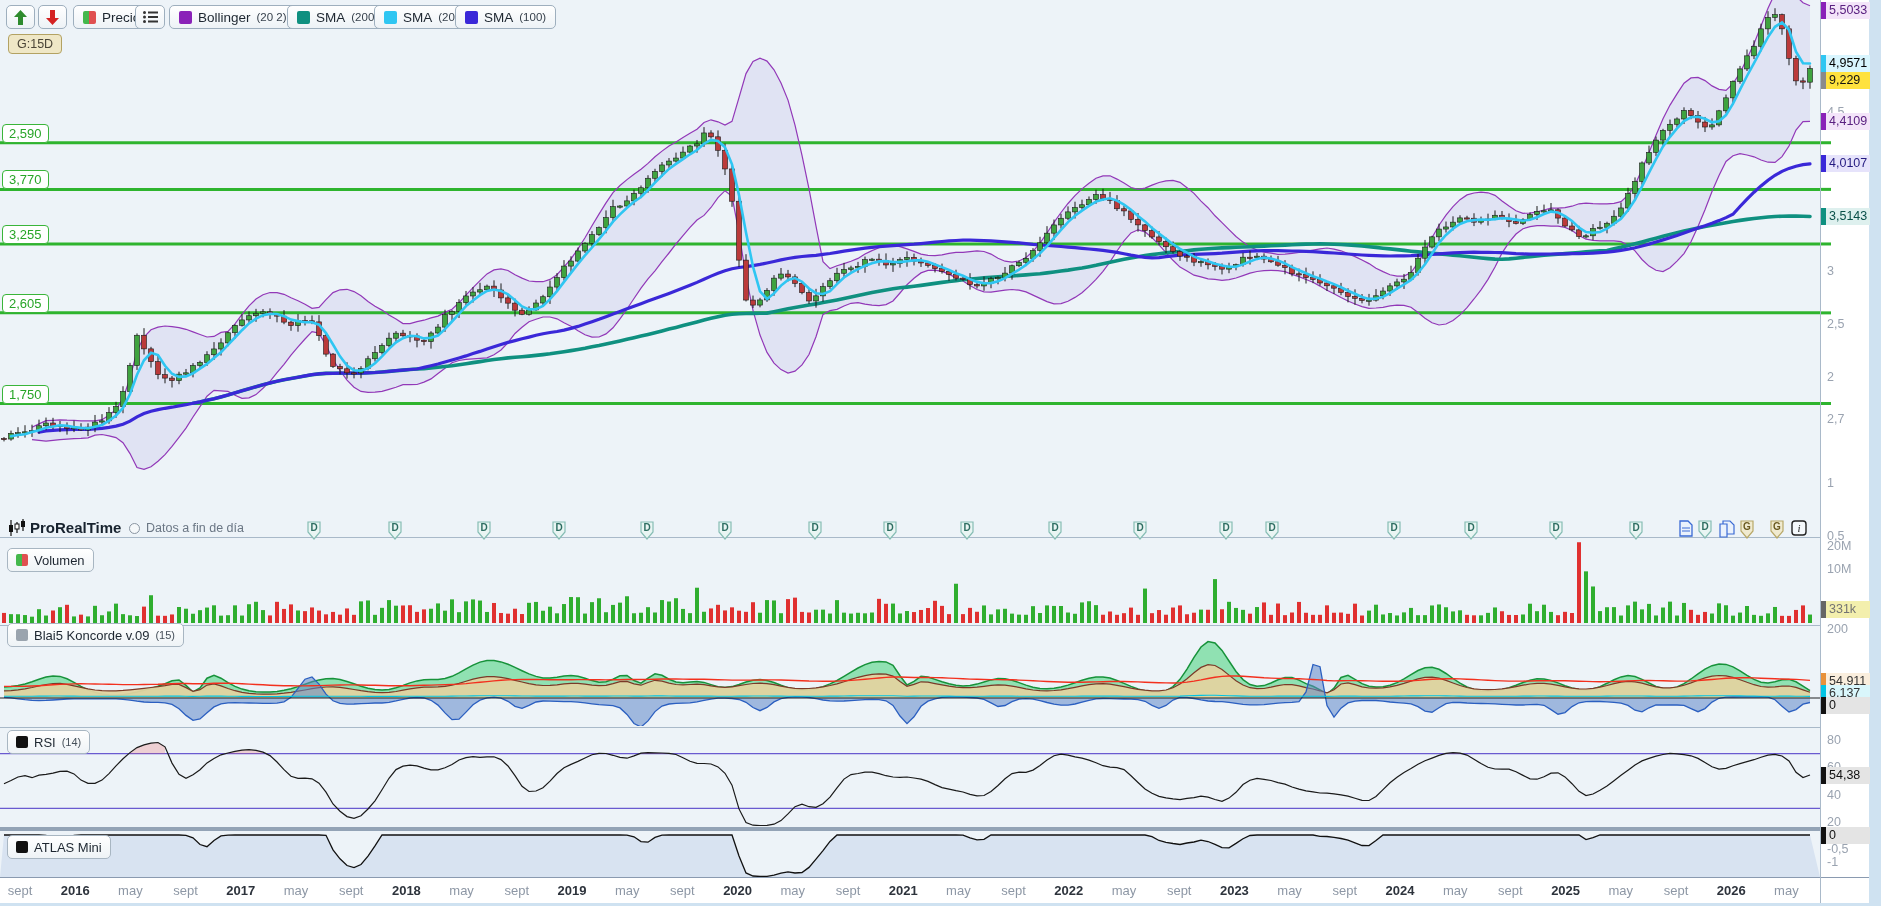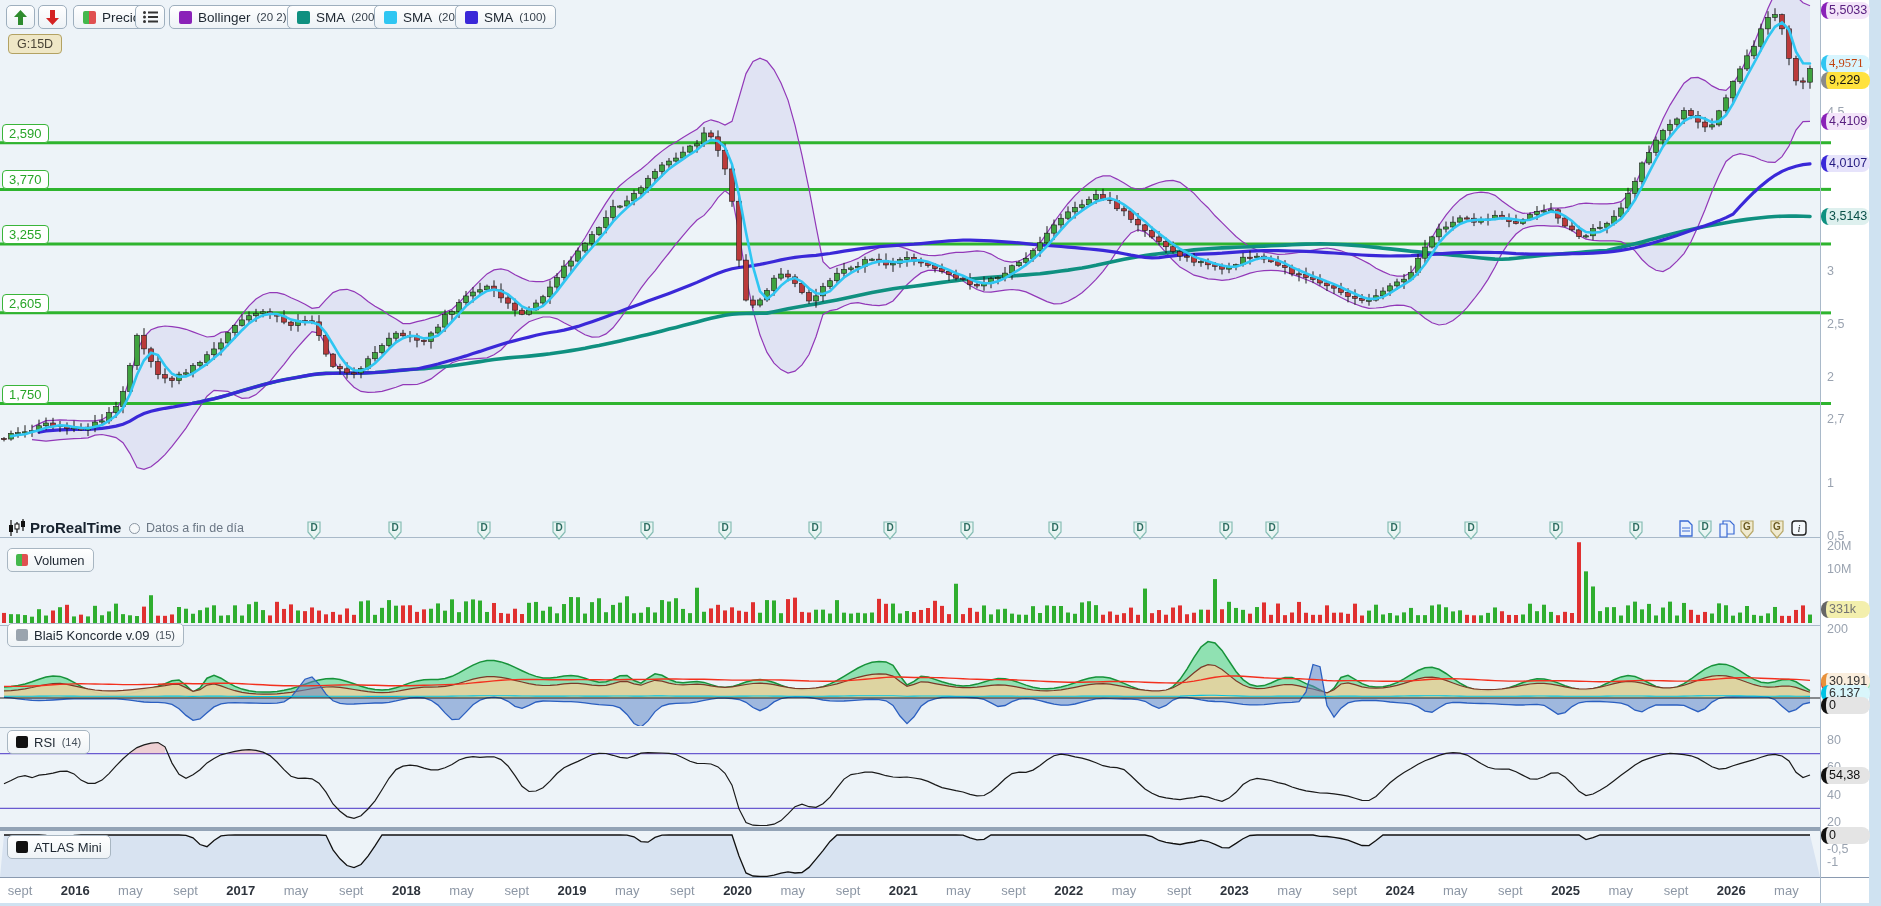--- a/index.html
+++ b/index.html
@@ -11,21 +11,21 @@
       padding:0 9px;background:linear-gradient(#ffffff,#edf2f6);border:1px solid #9eafbe;
       border-radius:5px;font-size:13.5px;color:#1d2630;box-sizing:border-box;cursor:pointer;}
   .tb-btn .param{font-size:11.5px;color:#38424d;}
   .chip{width:13px;height:13px;border-radius:2px;display:inline-block;}
   .badge-g15{position:absolute;left:8px;top:34px;padding:2px 8px;background:#efe7c6;
       border:1px solid #b3a263;border-radius:4px;font-size:12.5px;color:#4a4436;}
   .lvl-label{position:absolute;left:2px;height:15px;line-height:15px;padding:1px 6px;
       background:#ffffff;border:1.5px solid #3ab53a;border-radius:4px;color:#27a527;
       font-size:13px;}
   .plabel{position:absolute;left:1821px;width:41px;height:15px;line-height:15px;
-      font-size:12.5px;padding:1px 0 1px 3px;border-left:5px solid #000;border-radius:8px;
+      font-size:12.5px;padding:1px 0 1px 3px;border-left:5px solid #000;border-radius:0;
       white-space:nowrap;}
   .rtick{position:absolute;left:1827px;height:14px;line-height:14px;color:#9aa3b0;font-size:12.5px;}
   .tl{position:absolute;top:883px;transform:translateX(-50%);font-size:13px;color:#8d97a5;}
   .tl.year{color:#2d333c;font-weight:bold;}
   .prt-name{position:absolute;left:30px;top:519px;font-size:15px;font-weight:bold;color:#17222e;}
   .prt-data{position:absolute;left:146px;top:521px;font-size:12.5px;color:#6a7684;}
   .radio{position:absolute;left:129px;top:523px;width:9px;height:9px;border:1.5px solid #8a95a2;
       border-radius:50%;background:#f5f8fa;}
   .panel-btn{position:absolute;height:22px;display:flex;align-items:center;gap:6px;padding:0 8px;
       background:linear-gradient(#ffffff,#eef3f6);border:1px solid #a8b6c2;border-radius:5px;
@@ -1006,31 +1006,31 @@
       </div>
     <div id="axis-labels">
         <div class="rtick" style="top:105px;">4,5</div>
         <div class="rtick" style="top:264px;">3</div>
         <div class="rtick" style="top:317px;">2,5</div>
         <div class="rtick" style="top:370px;">2</div>
         <div class="rtick" style="top:412.4px;">2,7</div>
         <div class="rtick" style="top:476px;">1</div>
         <div class="rtick" style="top:529px;">0,5</div>
         <div class="plabel" style="top:1.5px;background:#f3e4f9;border-left-color:#8a22b8;color:#5a2080;">5,5033</div>
-        <div class="plabel" style="top:55.04740000000004px;background:#d8f5fe;border-left-color:#2fc6f2;color:#c2410c;font-family:Liberation Serif, serif;">4,9571</div>
+        <div class="plabel" style="top:55.04740000000004px;background:#d8f5fe;border-left-color:#2fc6f2;color:#000000;">4,9571</div>
         <div class="plabel" style="top:72.04740000000004px;background:#ffe23e;border-left-color:#8a8a8a;color:#111111;">9,229</div>
         <div class="plabel" style="top:112.94460000000004px;background:#f3e4f9;border-left-color:#8a22b8;color:#5a2080;">4,4109</div>
         <div class="plabel" style="top:155.36580000000004px;background:#e6e3fb;border-left-color:#3a28d8;color:#241a80;">4,0107</div>
         <div class="plabel" style="top:207.9842px;background:#def0ee;border-left-color:#0f9080;color:#0a5048;">3,5143</div>
         <div class="rtick" style="top:539px;">20M</div>
         <div class="rtick" style="top:561.5527778486359px;">10M</div>
         <div class="plabel" style="top:600.5941961456932px;background:#f3efad;border-left-color:#666666;color:#737373;">331k</div>
         <div class="rtick" style="top:622px;">200</div>
         <div class="plabel" style="top:675px;background:#86efac;border-left-color:#e82222;color:#c02020;">70,275</div>
-        <div class="plabel" style="top:673.255125px;background:#faeedd;border-left-color:#e8913a;color:#333333;">30,191</div>
+        <div class="plabel" style="top:673.255125px;background:#faeedd;border-left-color:#e8913a;color:#333333;">54,911</div>
         <div class="plabel" style="top:685.255125px;background:#d9f6fb;border-left-color:#00c4e4;color:#333333;">6,137</div>
         <div class="plabel" style="top:697.255125px;background:#e4e4e4;border-left-color:#111111;color:#111111;">0</div>
         <div class="rtick" style="top:733px;">80</div>
         <div class="rtick" style="top:760.34px;">60</div>
         <div class="rtick" style="top:787.68px;">40</div>
         <div class="rtick" style="top:815.02px;">20</div>
         <div class="plabel" style="top:766.52254px;background:#e4e4e4;border-left-color:#111111;color:#111111;">54,38</div>
         <div class="plabel" style="top:826.5px;background:#e4e4e4;border-left-color:#111111;color:#111111;">0</div>
         <div class="rtick" style="top:841.5px;">-0,5</div>
         <div class="rtick" style="top:855px;">-1</div>

